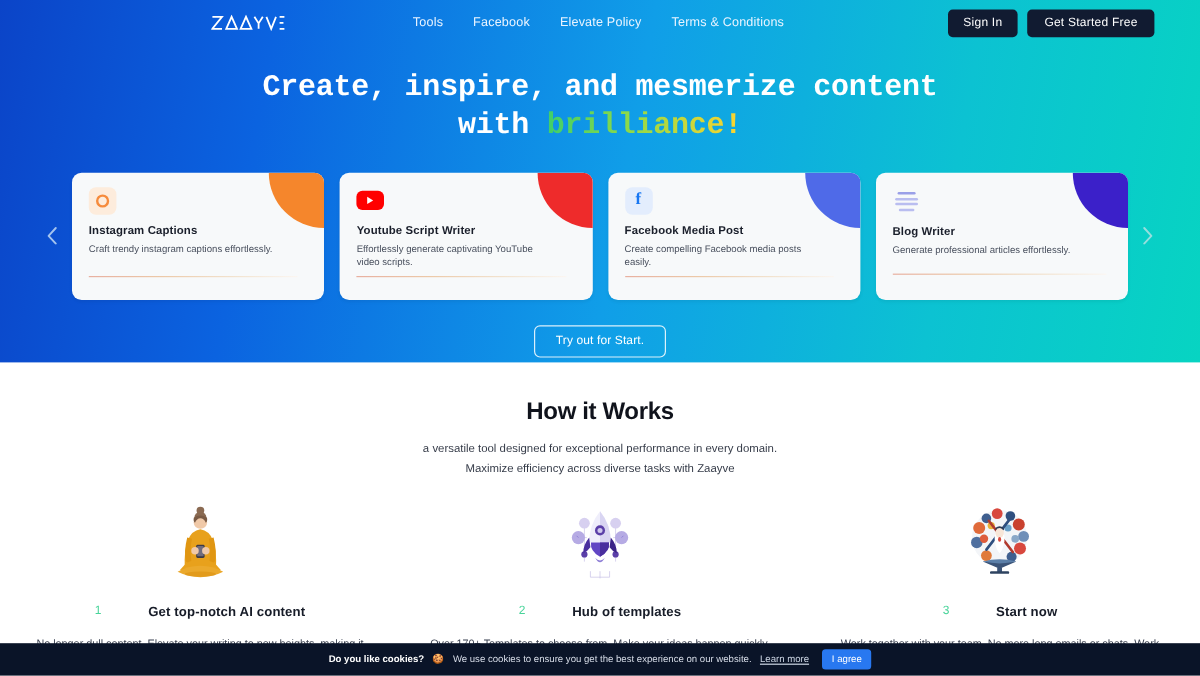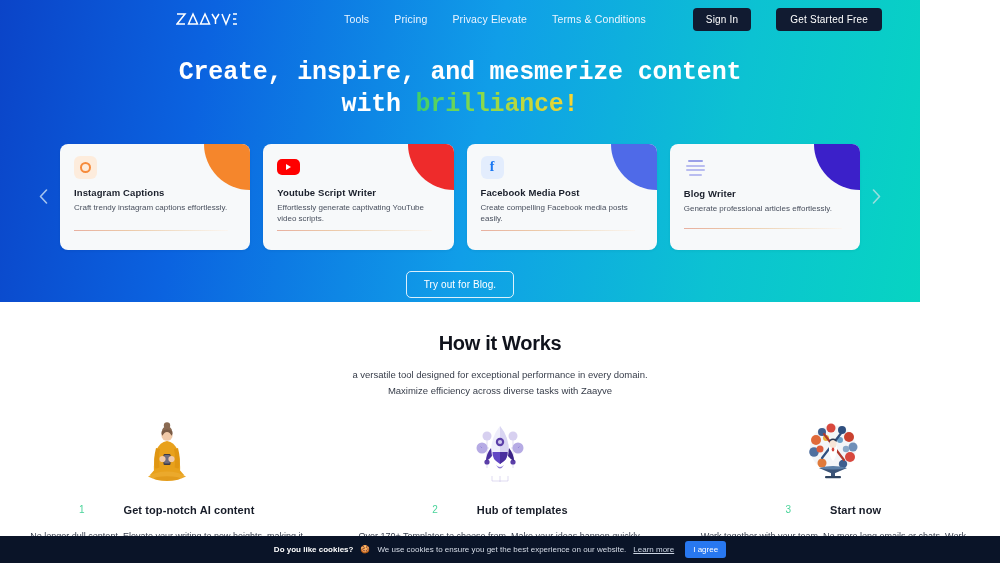--- a/index.html
+++ b/index.html
@@ -6,21 +6,21 @@
   html,body { width:1000px; height:563px; overflow:hidden; }
   body {
     font-family:"Liberation Sans", sans-serif;
     background:#ffffff;
     -webkit-font-smoothing:antialiased;
   }
 
   
   .hero {
     position:relative;
-    width:920px; height:302px;
+    width:1000px; height:302px;
     background:linear-gradient(100deg,#0b44c8 0%,#0b63e0 22%,#109ee8 52%,#0cc2d2 78%,#07d4c2 100%);
     overflow:hidden;
   }
 
   
   .nav {
     position:relative;
     height:41px;
     display:flex; align-items:center;
   }
@@ -33,21 +33,21 @@
   .navlinks {
     position:absolute; left:344px; top:13px;
     display:flex; align-items:center; gap:25px;
   }
   .navlinks a {
     color:#eaf4ff; font-size:10.5px; text-decoration:none;
     letter-spacing:.15px; white-space:nowrap;
   }
   .navbtns {
     position:absolute; right:38px; top:8px;
-    display:flex; align-items:center; gap:25px;
+    display:flex; align-items:center; gap:8px;
   }
   .btn-dark {
     background:#111b31; color:#ffffff;
     border:none; border-radius:4px;
     font-size:10px; font-family:inherit;
     padding:6px 13px; cursor:pointer;
     white-space:nowrap; letter-spacing:.2px;
   }
   .btn-dark.wide { padding:6px 14px; }
 
@@ -227,22 +227,22 @@
             <path d="M36,2 L39.5,7.5 L43,2 M39.5,7.5 V12"></path>
             <path d="M46,2 L50,12 L54,2"></path>
             <path d="M57,2 H61 M57,7 H60.2 M57,12 H61"></path>
           </g>
         </svg>
       </span>
     </div>
 
     <div class="navlinks">
       <a href="#">Tools</a>
-      <a href="#">Pricing</a>
-      <a href="#">Privacy Elevate</a>
+      <a href="#">Facebook</a>
+      <a href="#">Elevate Policy</a>
       <a href="#">Terms &amp; Conditions</a>
     </div>
 
     <div class="navbtns">
       <button class="btn-dark">Sign In</button>
       <button class="btn-dark wide">Get Started Free</button>
     </div>
   </div>
 
   <div class="headline">
@@ -311,21 +311,21 @@
         </div>
         <h3>Blog Writer</h3>
         <p>Generate professional articles effortlessly.</p>
         <div class="rule"></div>
       </div>
 
     </div>
   </div>
 
   <div class="tryout-wrap">
-    <button class="tryout">Try out for Blog.</button>
+    <button class="tryout">Try out for Start.</button>
     
   </div>
 
 </div>
 
 <div class="how">
   <h2>How it Works</h2>
   <div class="sub">
     <div>a versatile tool designed for exceptional performance in every domain.</div>
     <div>Maximize efficiency across diverse tasks with Zaayve</div>

